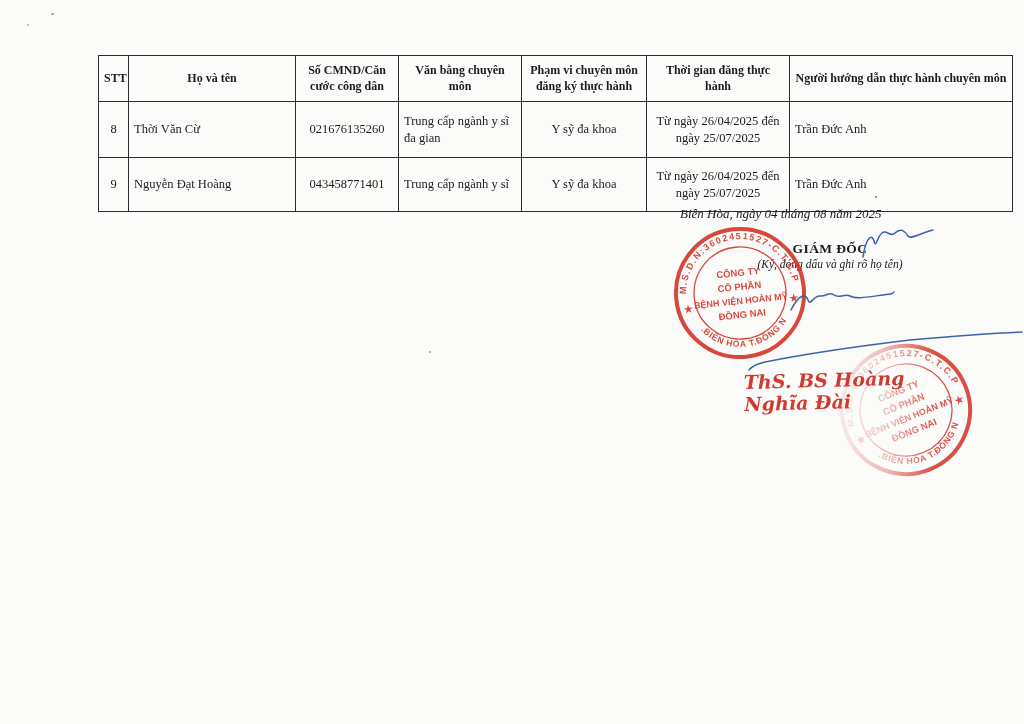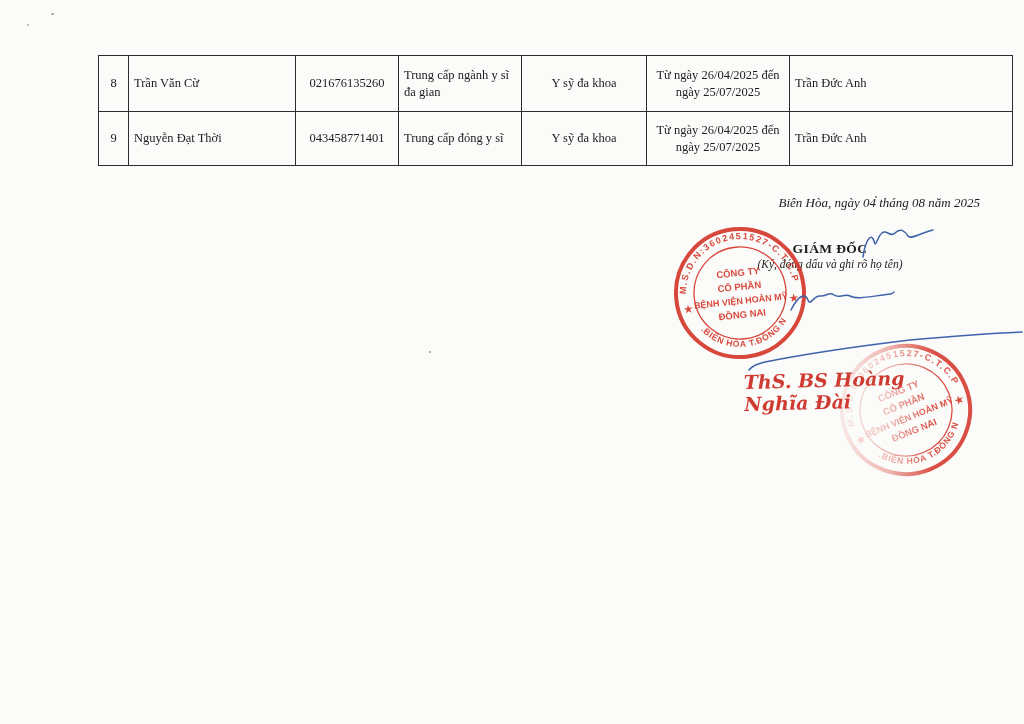--- a/index.html
+++ b/index.html
@@ -22,22 +22,22 @@
     padding:2px 5px;
     overflow:hidden;
   }
   .doc-table th{font-weight:bold;font-size:12px;text-align:center;height:41px;}
   .doc-table td{height:51px;}
   .doc-table tr.r9 td{height:49px;}
   .ta-c{text-align:center;}
   .ta-l{text-align:left;padding-left:7px;}
   
   .place-date{
-    position:absolute;left:680px;top:195px;width:300px;
-    text-align:right;font-style:italic;font-size:13px;
+    position:absolute;left:680px;top:206px;width:300px;
+    text-align:left;font-style:italic;font-size:13px;
   }
   .director-title{
     position:absolute;left:680px;top:241px;width:300px;
     text-align:center;font-weight:bold;font-size:13.5px;letter-spacing:.4px;
   }
   .sign-note{
     position:absolute;left:680px;top:258px;width:300px;
     text-align:center;font-style:italic;font-size:11.5px;
   }
   .signer-name{
@@ -61,34 +61,43 @@
   <colgroup>
     <col style="width:30px">
       <col style="width:167px">
       <col style="width:103px">
     <col style="width:123px">
       <col style="width:125px">
       <col style="width:143px">
     <col style="width:223px">
   </colgroup>
   <tbody>
+      <tr>
+    <th>STT</th>
+    <th>Họ và tên</th>
+    <th>Số CMND/Căn cước công dân</th>
+    <th>Văn bằng chuyên môn</th>
+    <th>Phạm vi chuyên môn đăng ký thực hành</th>
+    <th>Thời gian đăng thực hành</th>
+    <th>Người hướng dẫn thực hành chuyên môn</th>
+  </tr>
   <tr>
     <td class="ta-c">8</td>
-    <td class="ta-l">Trần Văn Cừ</td>
+    <td class="ta-l">Thời Văn Cừ</td>
     <td class="ta-c">021676135260</td>
     <td class="ta-l">Trung cấp ngành y sĩ đa gian</td>
     <td class="ta-c">Y sỹ đa khoa</td>
     <td class="ta-c">Từ ngày 26/04/2025 đến ngày 25/07/2025</td>
     <td class="ta-l">Trần Đức Anh</td>
   </tr>
   <tr class="r9">
     <td class="ta-c">9</td>
-    <td class="ta-l">Nguyễn Đạt Thời</td>
+    <td class="ta-l">Nguyễn Đạt Hoàng</td>
     <td class="ta-c">043458771401</td>
-    <td class="ta-l">Trung cấp đóng y sĩ</td>
+    <td class="ta-l">Trung cấp ngành y sĩ</td>
     <td class="ta-c">Y sỹ đa khoa</td>
     <td class="ta-c">Từ ngày 26/04/2025 đến ngày 25/07/2025</td>
     <td class="ta-l">Trần Đức Anh</td>
   </tr>
 </tbody>
   </table>
 
 <div class="place-date">Biên Hòa, ngày 04 tháng 08 năm 2025</div>
 <div class="director-title">GIÁM ĐỐC</div>
 <div class="sign-note">(Ký, đóng dấu và ghi rõ họ tên)</div>

